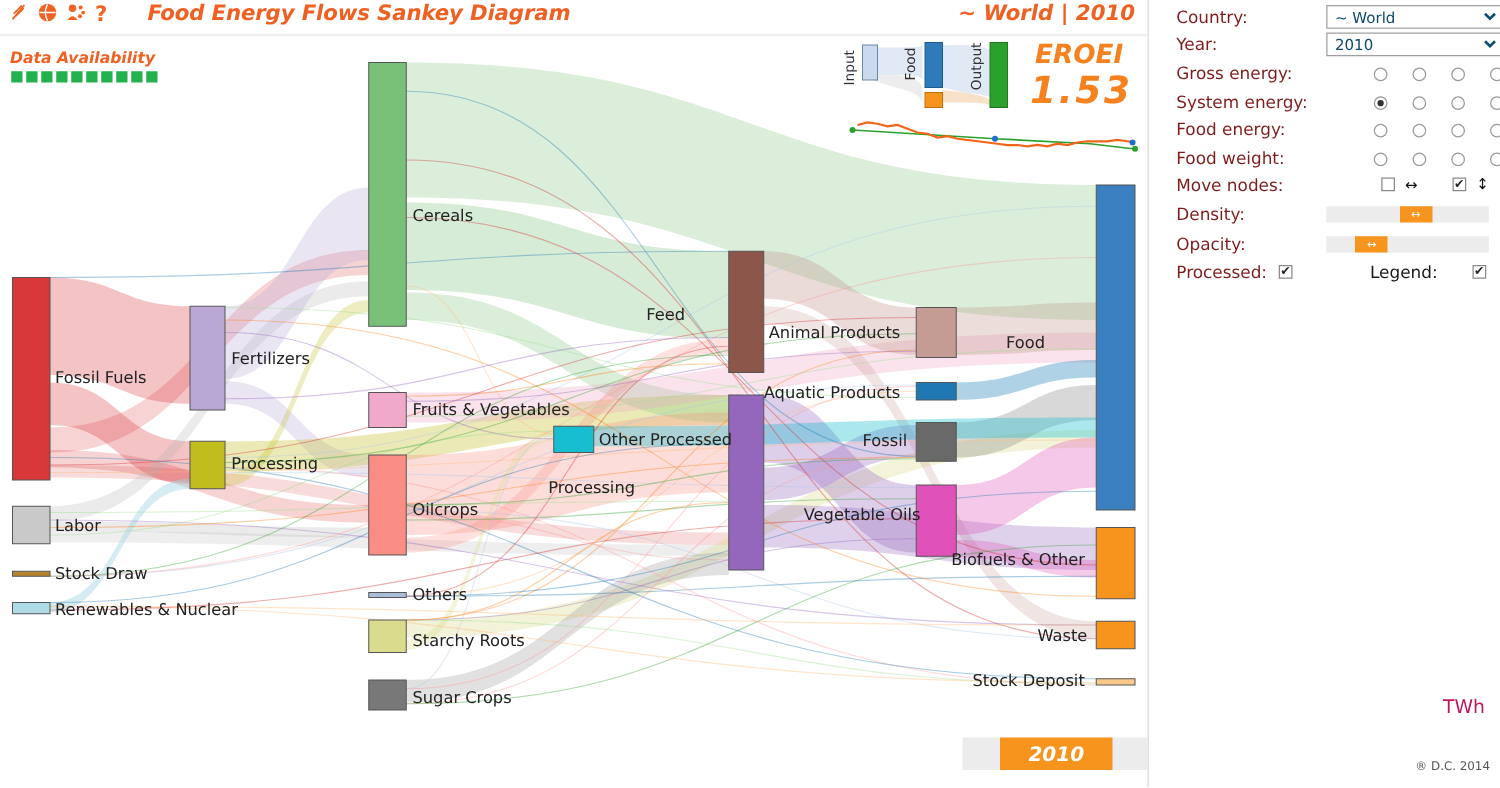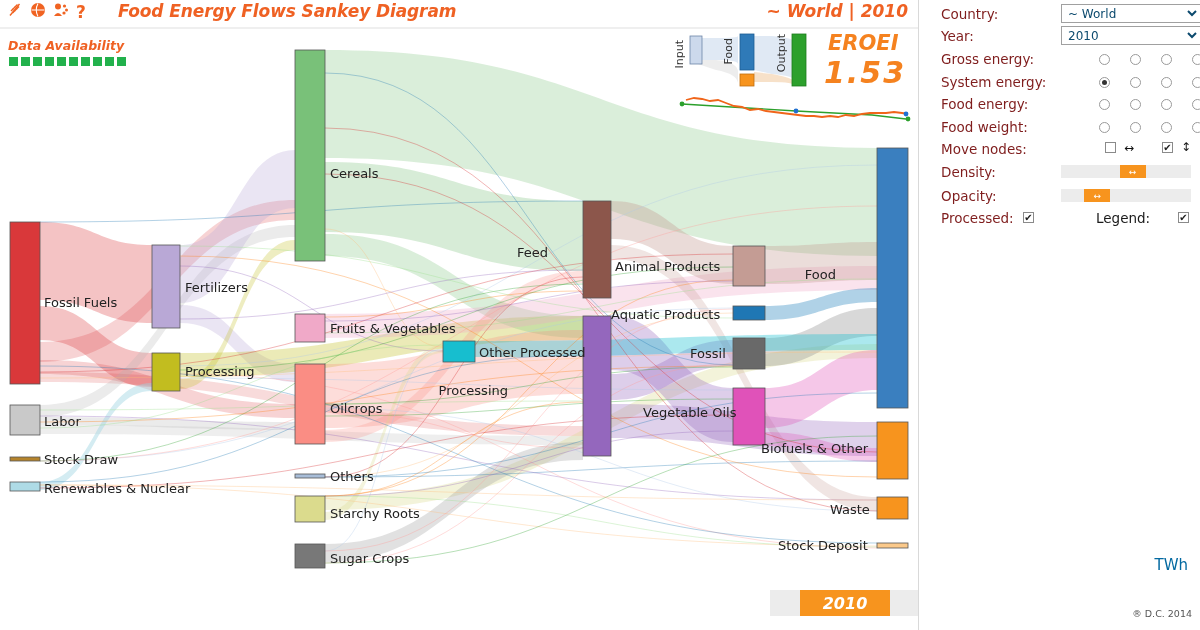--- a/index.html
+++ b/index.html
@@ -98,21 +98,21 @@
   .slider-track {
     position: absolute; left: 142px; width: 130px; height: 13px; background: #ececec;
   }
   .slider-handle {
     position: absolute; width: 26px; height: 13px; background: #f7941e;
     color: #fff; font-size: 9px; display: flex; align-items: center; justify-content: center;
   }
 
   
   #legend { position: absolute; left: 938px; top: 246px; width: 262px; }
-  #twh { position: absolute; right: 12px; top: 556px; font-size: 15px; color: #0369a1; }
+  #twh { position: absolute; right: 12px; top: 556px; font-size: 15px; color: #be185d; }
   #copyright { position: absolute; right: 8px; top: 608px; font-size: 9.5px; color: #555; }
 </style>
 </head>
 <body>
 
 <div id="app">
 
   <div id="main">
 
     <div id="header-rule"></div>

